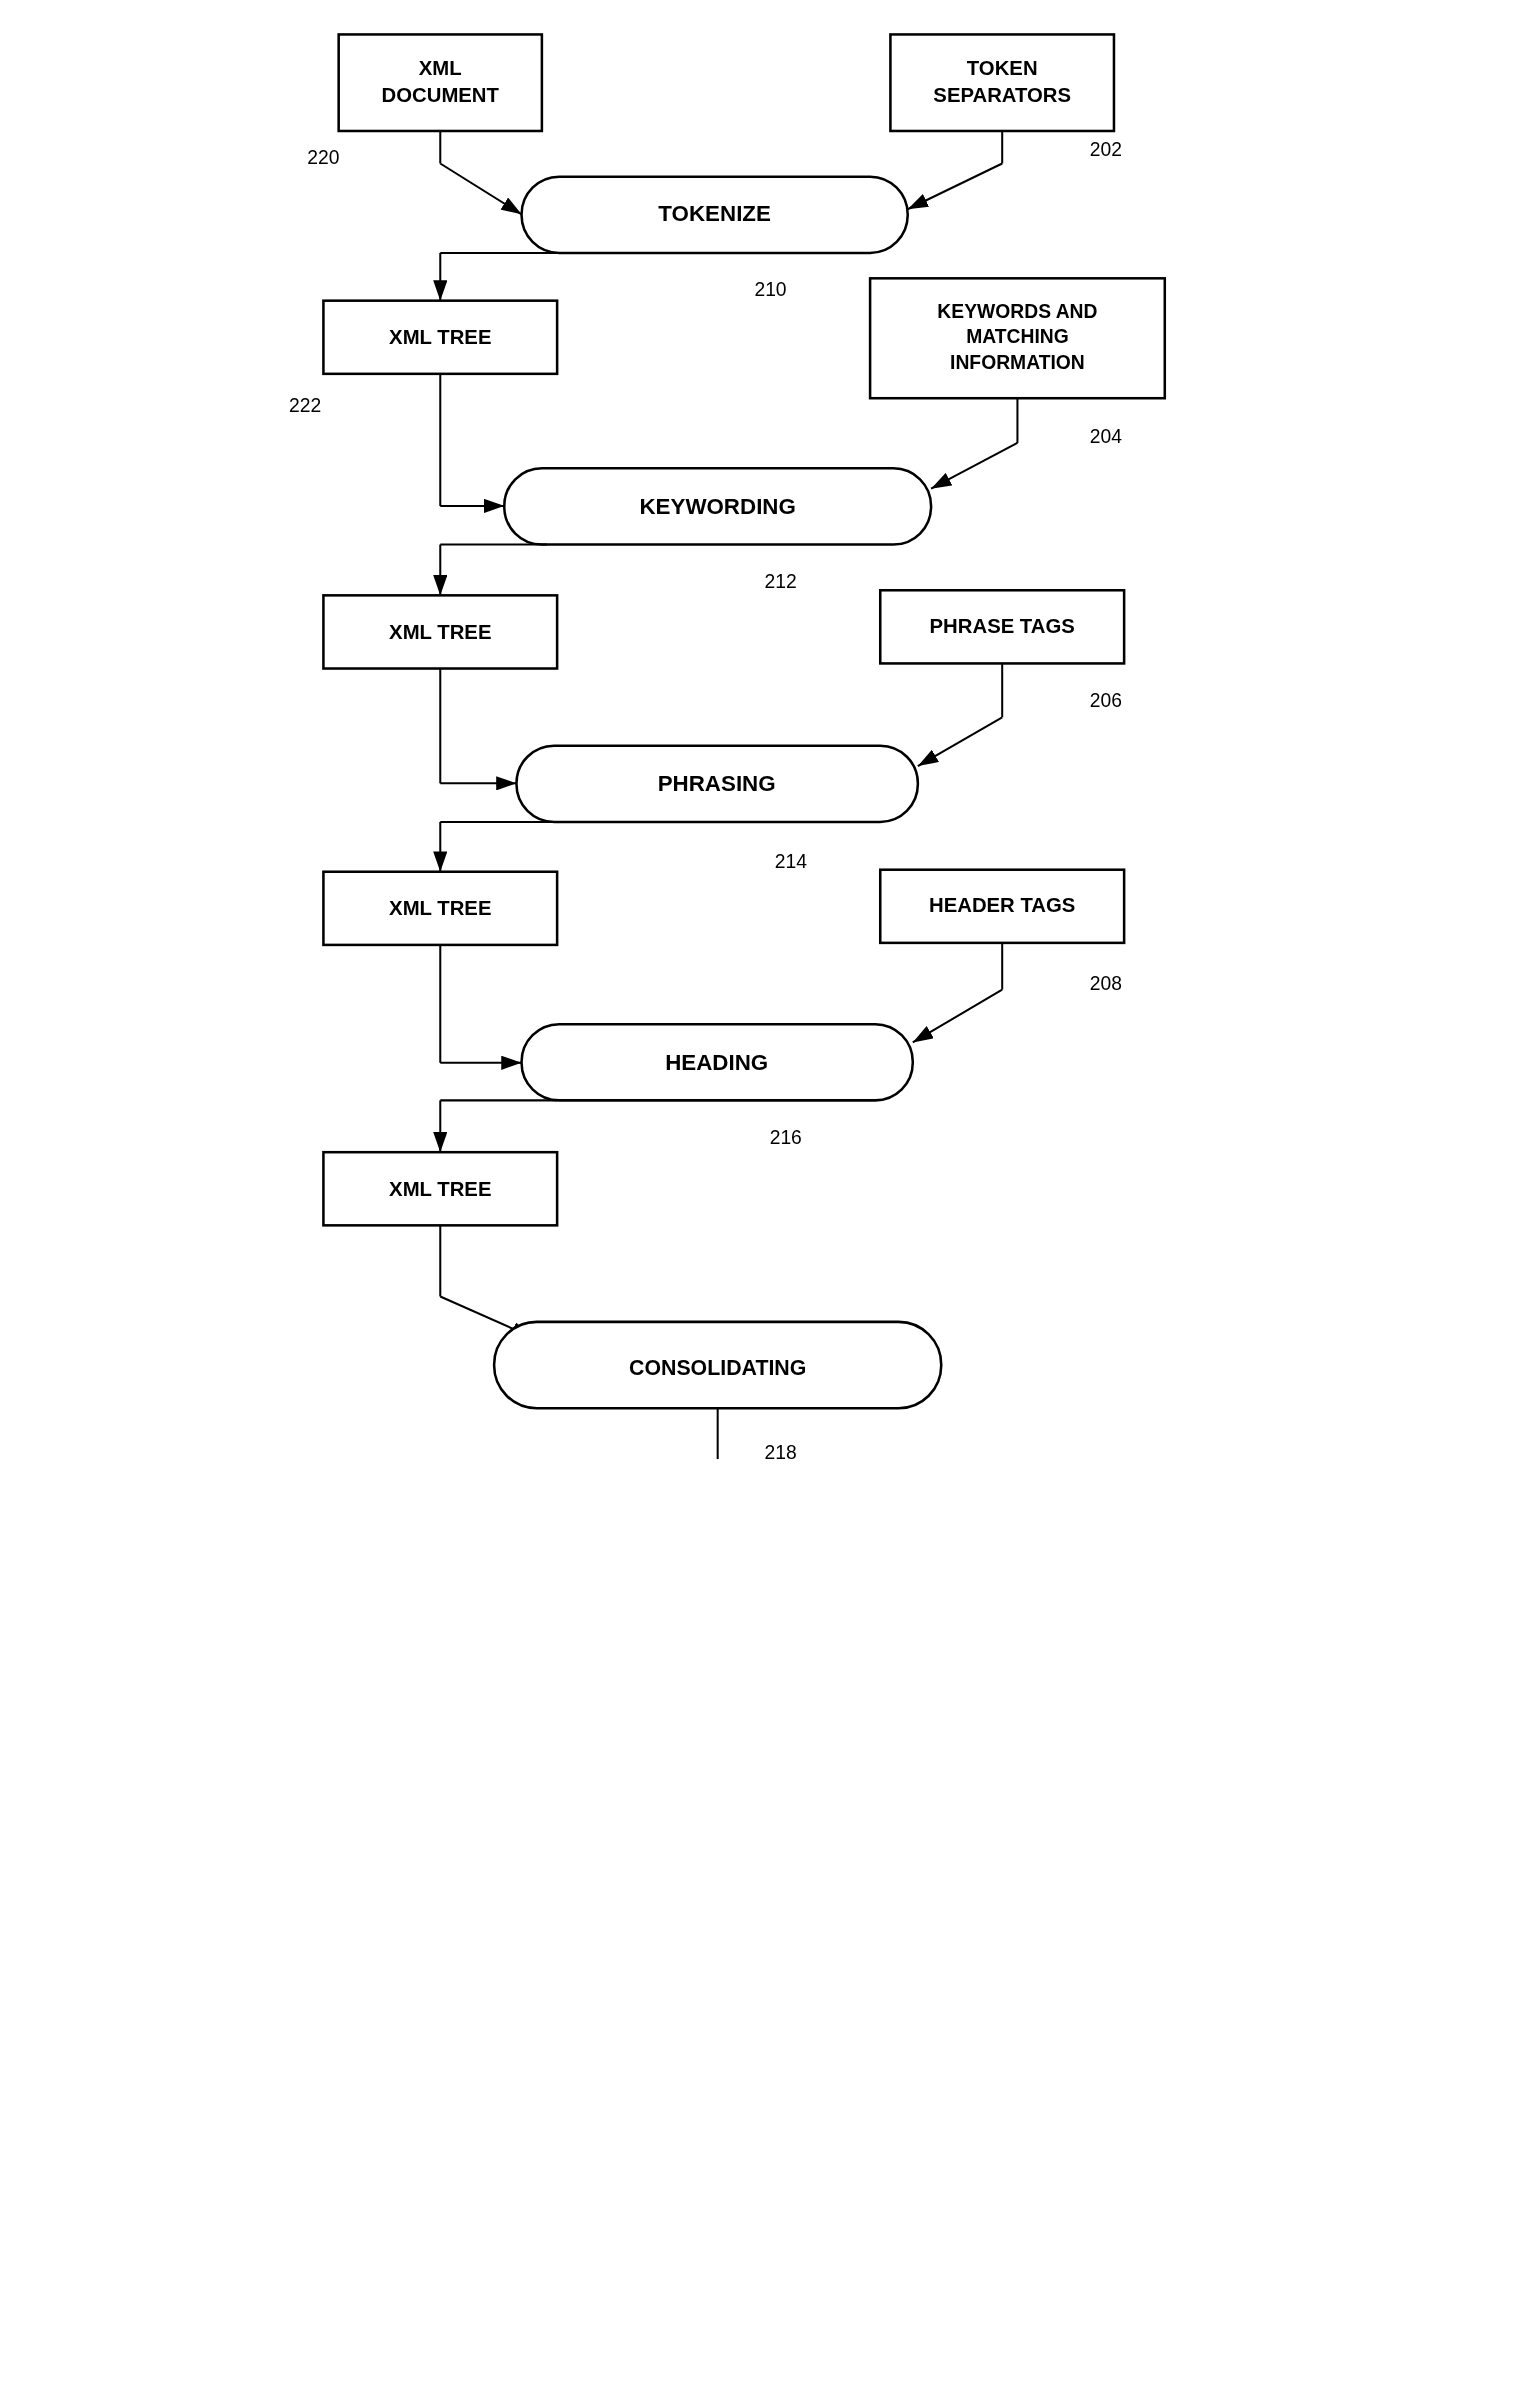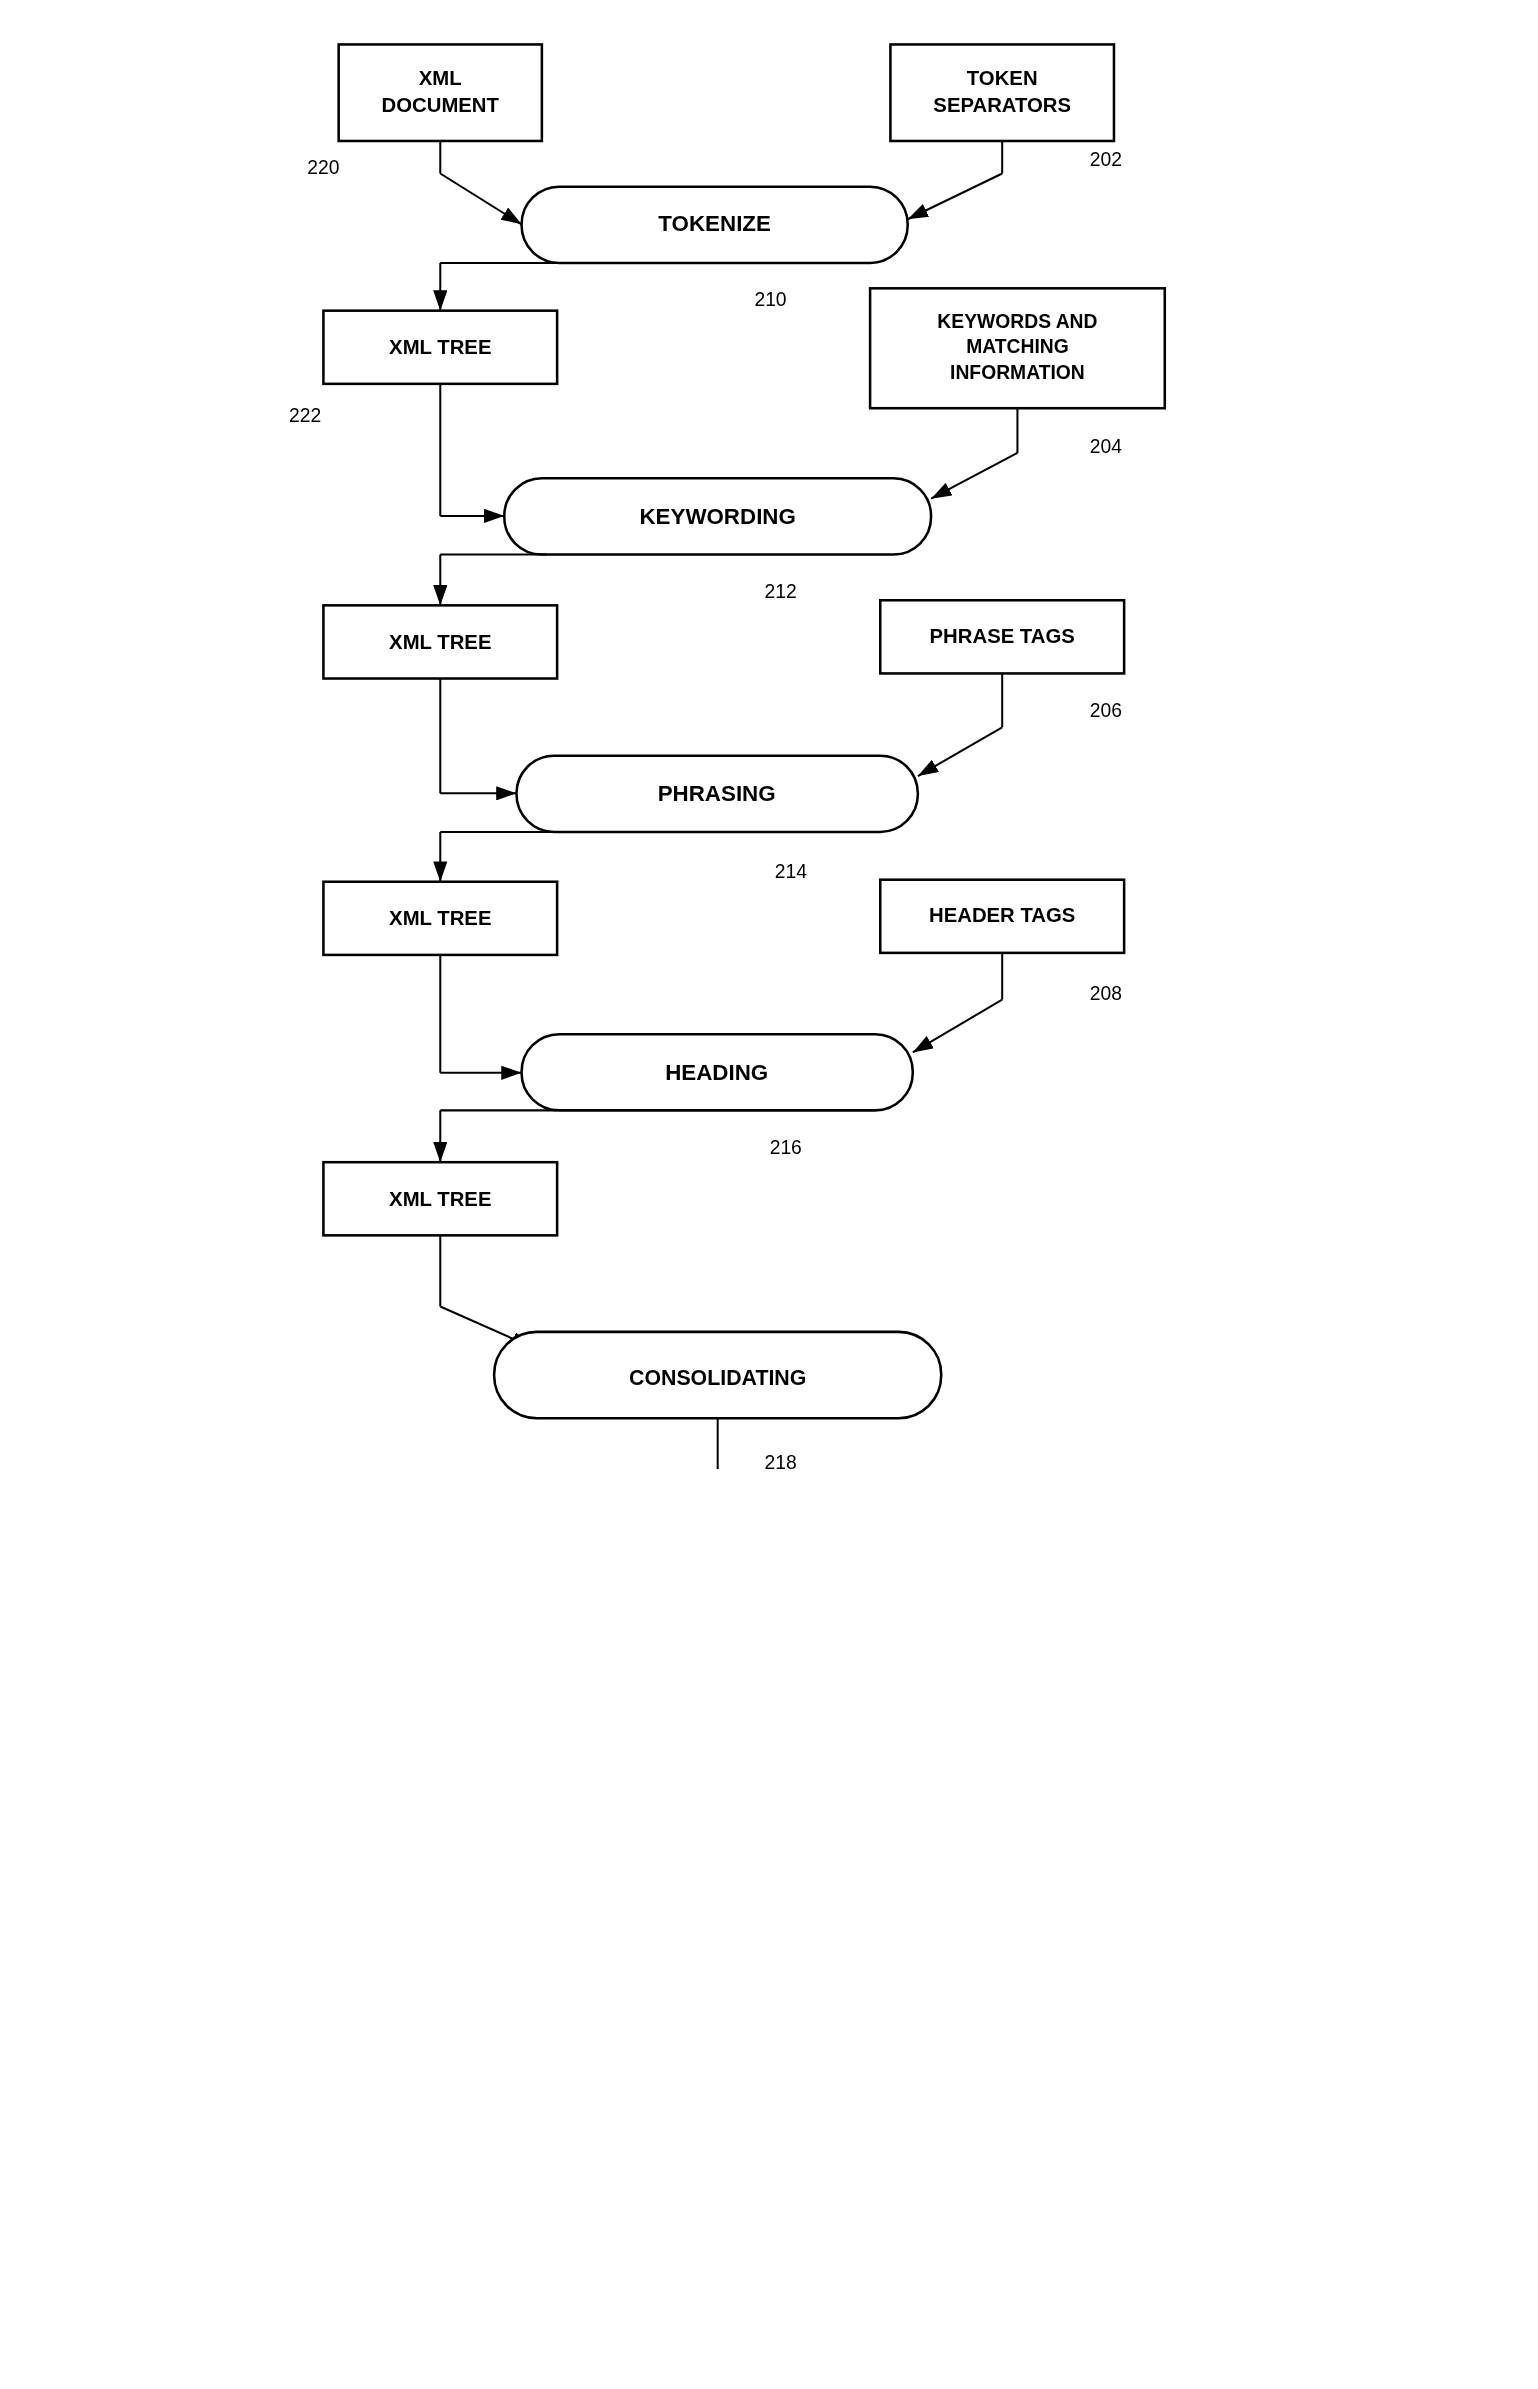--- a/index.html
+++ b/index.html
@@ -6,21 +6,21 @@
     body {
       background: #fff;
       font-family: Arial, sans-serif;
       width: 1539px;
       height: 2389px;
       position: relative;
       overflow: hidden;
     }
     .diagram-container {
       position: absolute;
-      top: 16px; left: 0;
+      top: 6px; left: 0;
       width: 1539px;
       height: 1701px;
     }
     svg {
       width: 100%;
       height: 100%;
     }
   </style>
 </head>
 <body>

